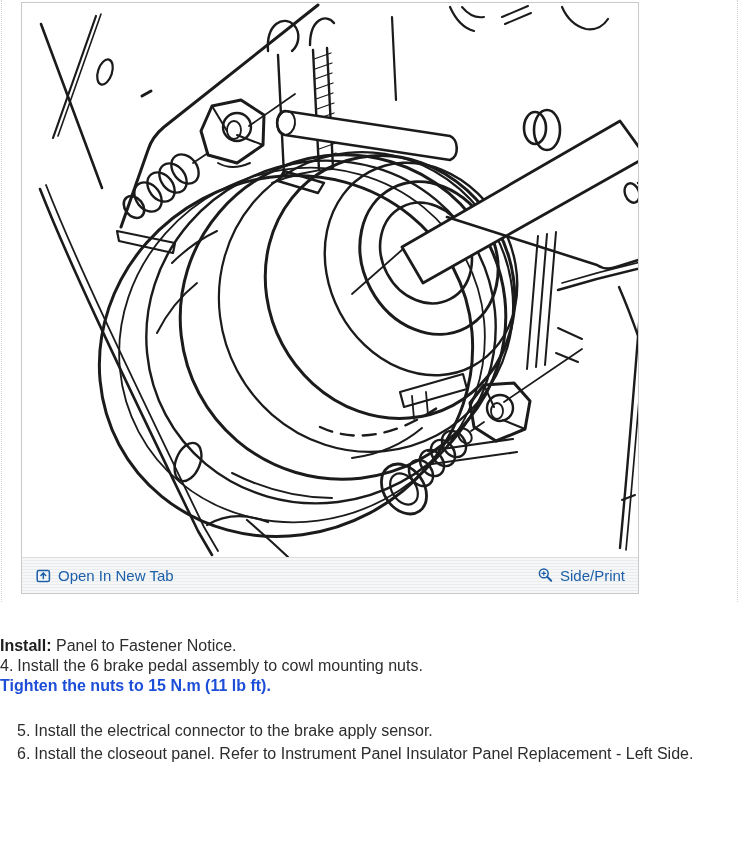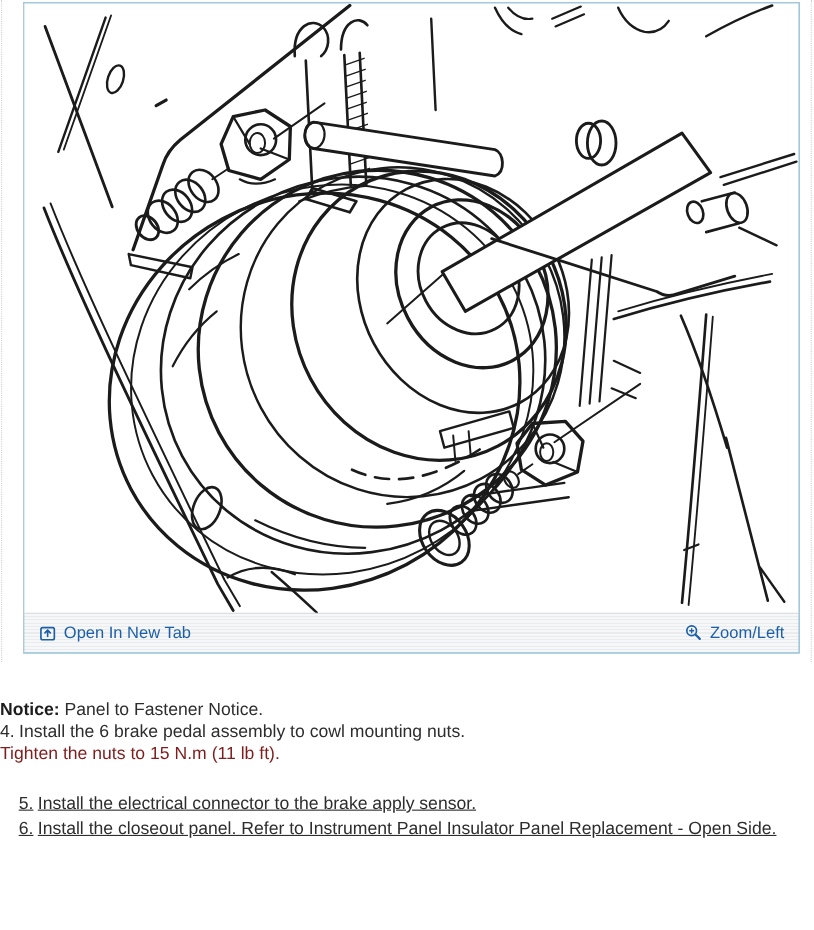--- a/index.html
+++ b/index.html
@@ -8,22 +8,22 @@
     font-family:"Liberation Sans", sans-serif;
     -webkit-font-smoothing:antialiased;overflow:hidden;
   }
   
   .edge-rule{position:absolute;top:0;height:602px;width:0;border-left:1px dotted #cfcfcf;}
   .edge-rule.left{left:1px;}
   .edge-rule.right{left:737px;}
 
   
   .figure-widget{
-    position:absolute;left:21px;top:2px;width:706px;height:592px;
-    border:1px solid #c9c9c9;background:#0ea5e9;box-sizing:border-box;padding-left:20px;
+    position:absolute;left:21px;top:2px;width:618px;height:592px;
+    border:1px solid #c9c9c9;background:#0f766e;box-sizing:border-box;padding-left:20px;
   }
   .figure-image{
     position:absolute;left:0;top:0;right:0;height:555px;overflow:hidden;background:#fff;
   }
   .figure-image svg{display:block;}
   .figure-footer{
     position:absolute;left:0;right:0;bottom:0;height:36px;
     border-top:1px solid #dcdcdc;
     background:repeating-linear-gradient(to bottom,#f6f7f8 0 2px,#e9ebed 2px 3px);
     display:flex;align-items:center;justify-content:space-between;
@@ -34,23 +34,23 @@
     color:#1c5fa8;font-size:15px;cursor:pointer;text-decoration:none;white-space:nowrap;
   }
   .figure-link svg{flex:0 0 auto;}
 
   
   .doc-text{position:absolute;left:0;top:636px;right:0;color:#2d2d2d;font-size:16px;}
   .doc-text p{margin:0;line-height:20px;}
   .p-notice{margin:0 0 0 28px;}
   .p-notice b{color:#1d1d1d;}
   .p-step4{margin:25px 0 0 17px;}
-  .p-tighten{margin:24px 0 0 28px;font-weight:normal;color:#7f1d1d;}
+  .p-tighten{margin:24px 0 0 28px;font-weight:bold;color:#1d4ed8;}
   .steps-block{margin:24px 0 0 17px;line-height:22.5px;}
-  .steps-block p{line-height:22.5px;text-decoration:underline;}
+  .steps-block p{line-height:22.5px;}
   .num{margin-right:4px;}
 </style>
 </head>
 <body>
 
 <div class="edge-rule left"></div>
 <div class="edge-rule right"></div>
 
 <div class="figure-widget">
   <div class="figure-image">
@@ -199,29 +199,29 @@
         <path d="M8.3 11.6 V6.4 M5.9 8.4 L8.3 5.9 L10.7 8.4" fill="none" stroke="#1c5fa8" stroke-width="1.5" stroke-linecap="round" stroke-linejoin="round"></path>
       </svg>
       <span>Open In New Tab</span>
     </a>
     <a class="figure-link">
       <svg width="17" height="17" viewBox="0 0 17 17">
         <circle cx="6.8" cy="6.4" r="4.4" fill="none" stroke="#1c5fa8" stroke-width="1.5"></circle>
         <path d="M6.8 4.6 V8.2 M5 6.4 H8.6" stroke="#1c5fa8" stroke-width="1.2" stroke-linecap="round"></path>
         <path d="M10.2 9.8 L14.2 13.8" stroke="#1c5fa8" stroke-width="2" stroke-linecap="round"></path>
       </svg>
-      <span>Zoom/Left</span>
+      <span>Side/Print</span>
     </a>
   </div>
 </div>
 
 <div class="doc-text">
-  <p class="p-notice"><b>Notice:</b> <span>Panel to Fastener Notice.</span></p>
+  <p class="p-notice"><b>Install:</b> <span>Panel to Fastener Notice.</span></p>
 
   <p class="p-step4"><span class="num">4.</span><span>Install the 6 brake pedal assembly to cowl mounting nuts.</span></p>
 
   <p class="p-tighten">Tighten the nuts to 15 N.m (11 lb ft).</p>
 
   <div class="steps-block">
     <p><span class="num">5.</span><span>Install the electrical connector to the brake apply sensor.</span></p>
-    <p><span class="num">6.</span><span>Install the closeout panel. Refer to Instrument Panel Insulator Panel Replacement - Open Side.</span></p>
+    <p><span class="num">6.</span><span>Install the closeout panel. Refer to Instrument Panel Insulator Panel Replacement - Left Side.</span></p>
   </div>
 </div>
 
 </body></html>

